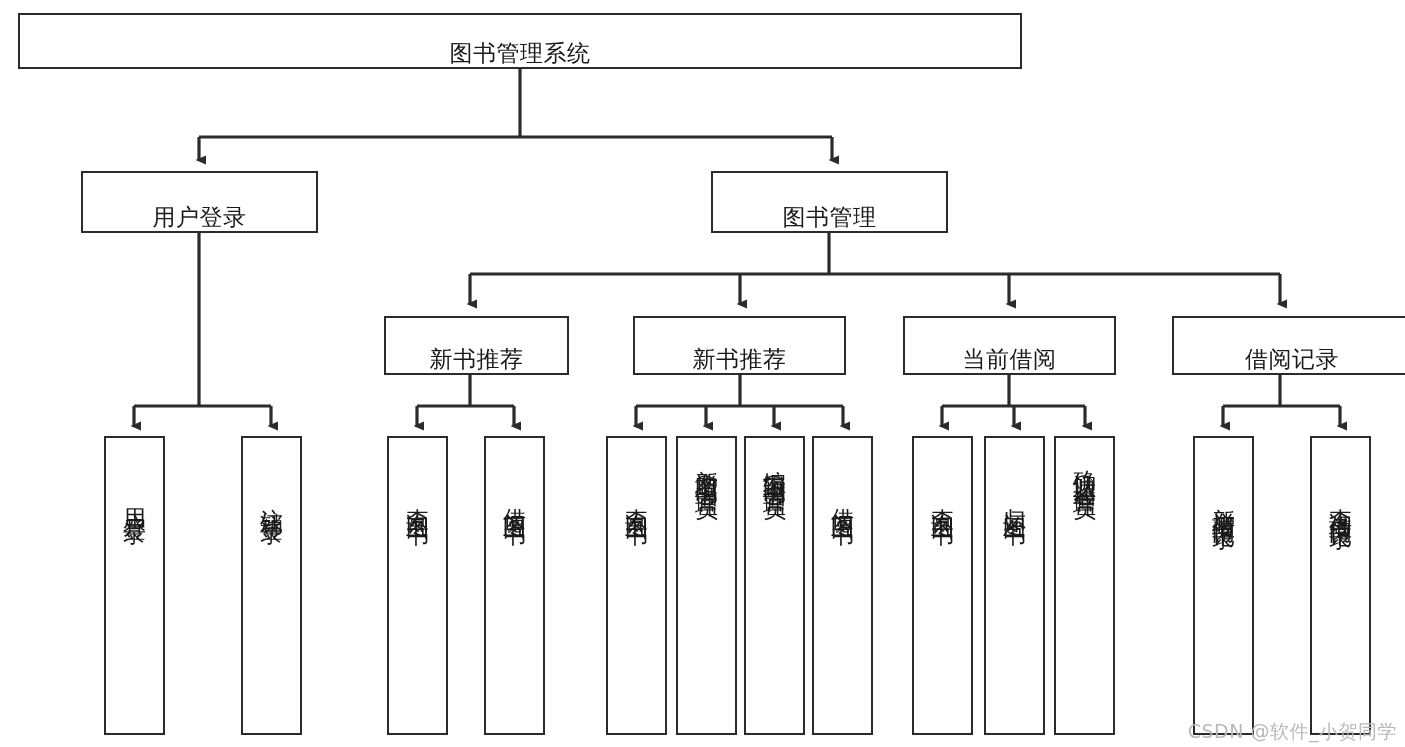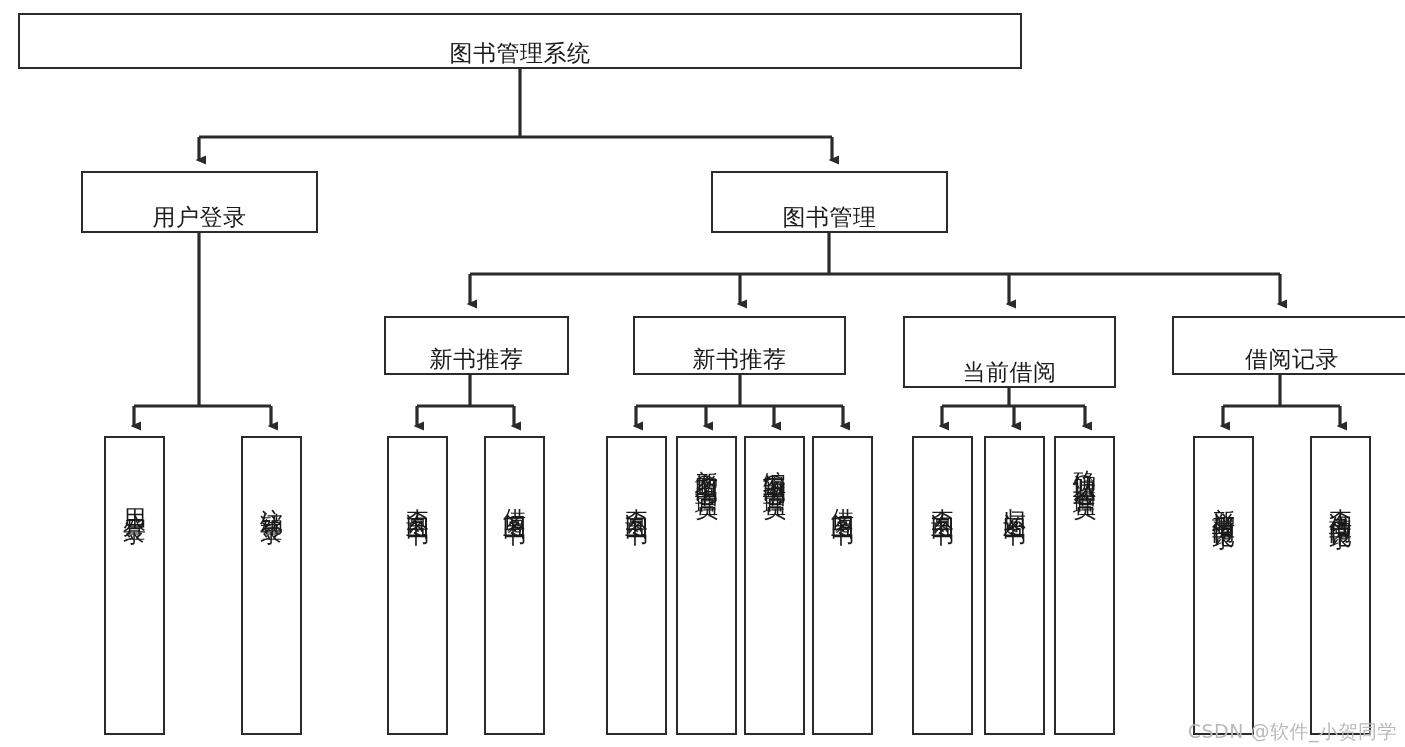--- a/index.html
+++ b/index.html
@@ -143,21 +143,21 @@
   <div class="node horiz" style="left:711px; top:171px; width:237px; height:62px;">
     <span class="node-label">图书管理</span>
   </div>
 
   <div class="node horiz" style="left:384px; top:316px; width:185px; height:59px;">
     <span class="node-label">新书推荐</span>
   </div>
   <div class="node horiz" style="left:633px; top:316px; width:213px; height:59px;">
     <span class="node-label">新书推荐</span>
   </div>
-  <div class="node horiz" style="left:903px; top:316px; width:213px; height:72px;">
+  <div class="node horiz" style="left:903px; top:316px; width:213px; height:59px;">
     <span class="node-label">当前借阅</span>
   </div>
   <div class="node horiz" style="left:1172px; top:316px; width:240px; height:59px;">
     <span class="node-label">借阅记录</span>
   </div>
 
   <div class="node vert pad-mid" style="left:104px; top:436px; width:61px; height:299px;">
     <span class="node-label">用户登录</span>
   </div>
   <div class="node vert pad-mid" style="left:241px; top:436px; width:61px; height:299px;">

